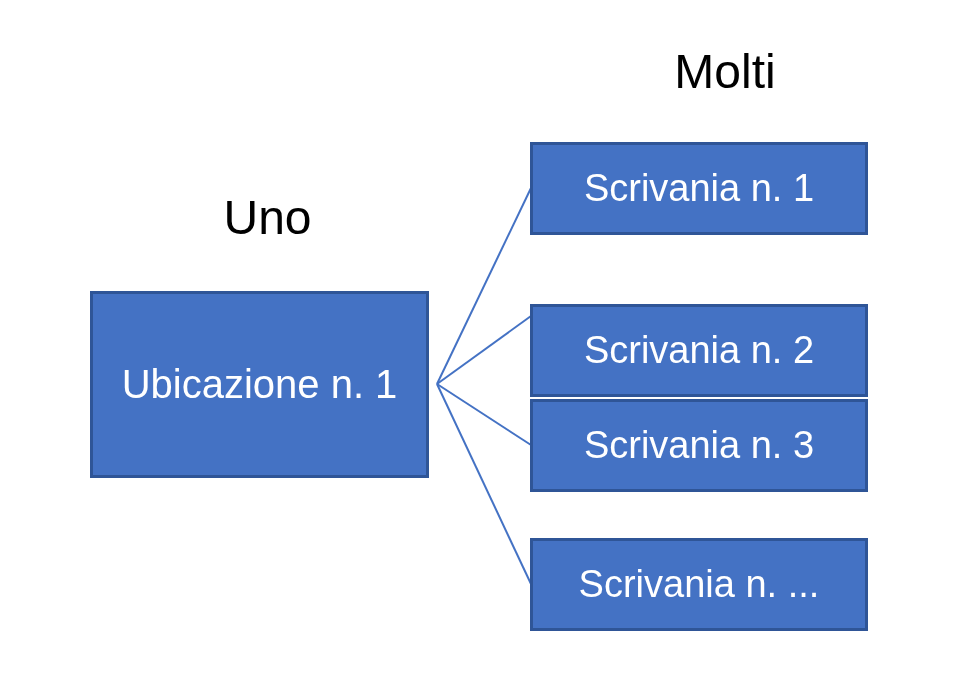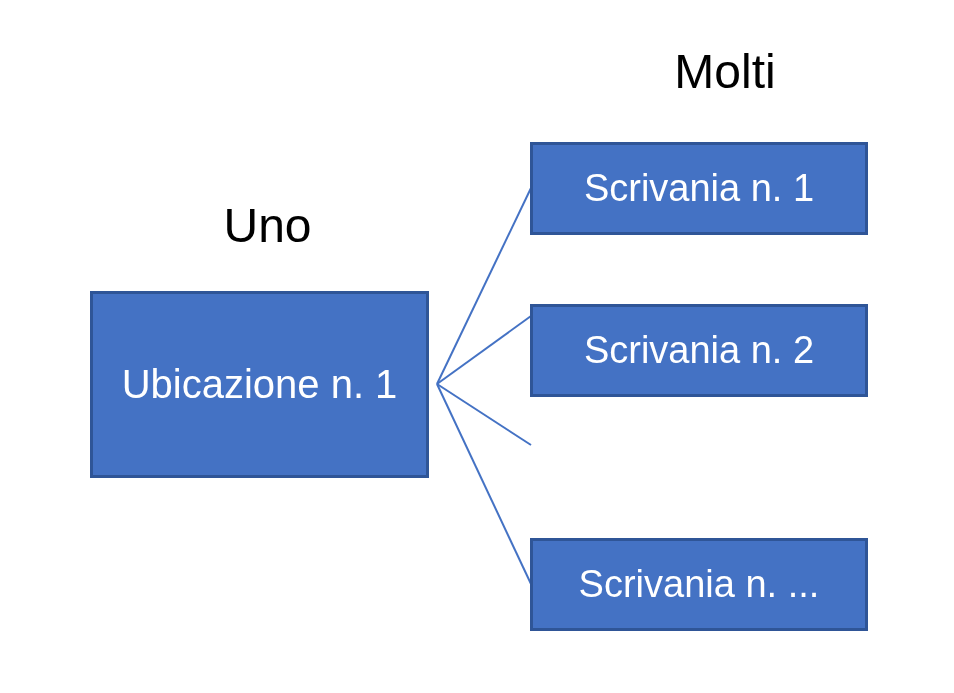--- a/index.html
+++ b/index.html
@@ -37,21 +37,21 @@
   .side-label {
     position: absolute;
     color: var(--label-text);
     font-size: 48px;
     line-height: 1.1;
     text-align: center;
     white-space: nowrap;
   }
   .label-uno {
     left: 98px;
-    top: 200px;
+    top: 192px;
     width: 339px;
   }
   .label-molti {
     left: 556px;
     top: 46px;
     width: 338px;
   }
   .node {
     position: absolute;
     background: var(--box-fill);
@@ -97,16 +97,17 @@
   <div class="side-label label-uno">Uno</div>
 
   <div class="side-label label-molti">Molti</div>
 
   <div class="node node-source">Ubicazione n. 1</div>
 
   <div class="node node-target node-target-1">Scrivania n. 1</div>
 
   <div class="node node-target node-target-2">Scrivania n. 2</div>
 
+  <div class="node node-target node-target-3">Scrivania n. 3</div>
 
   <div class="node node-target node-target-4">Scrivania n. ...</div>
 
 </div>
 
 </body></html>

